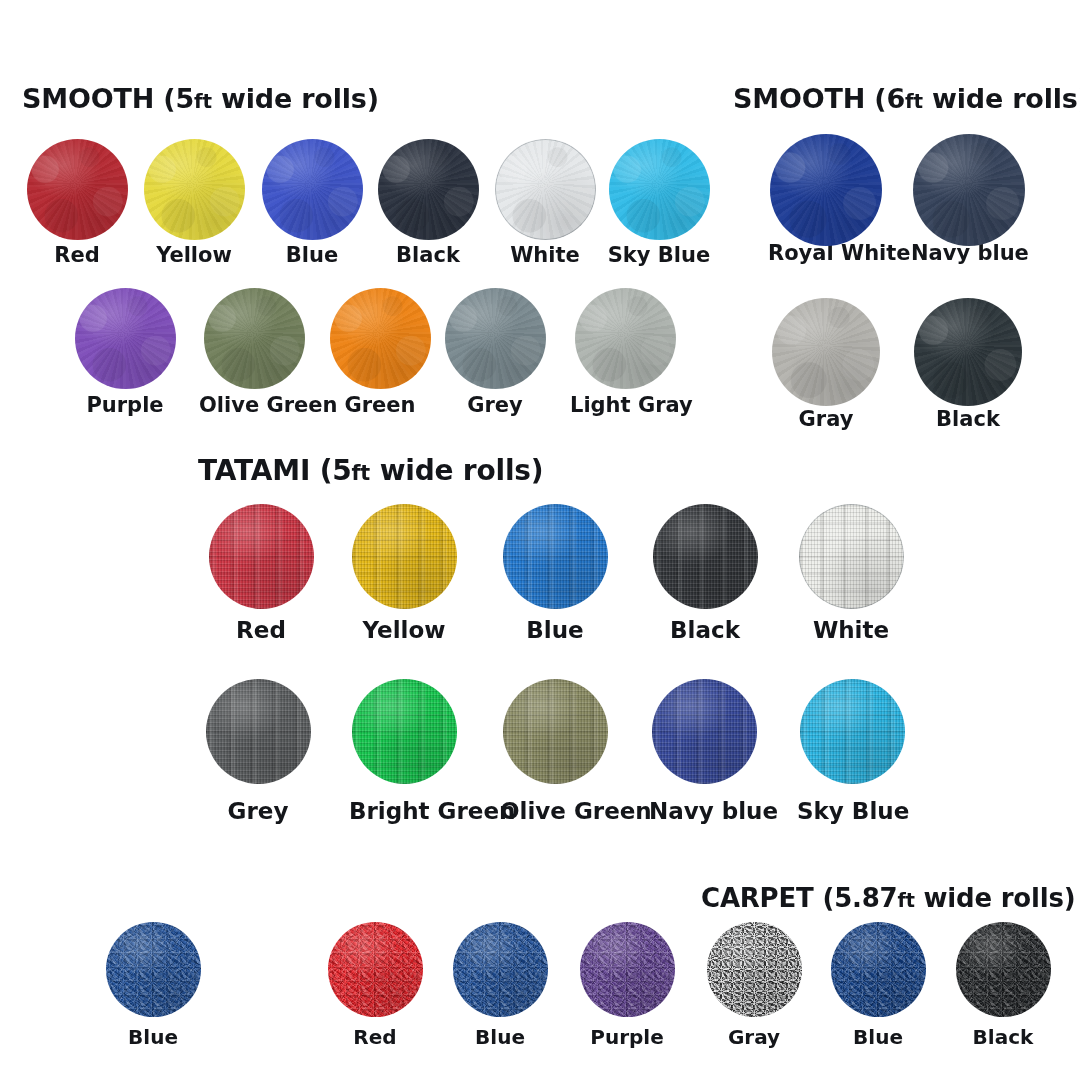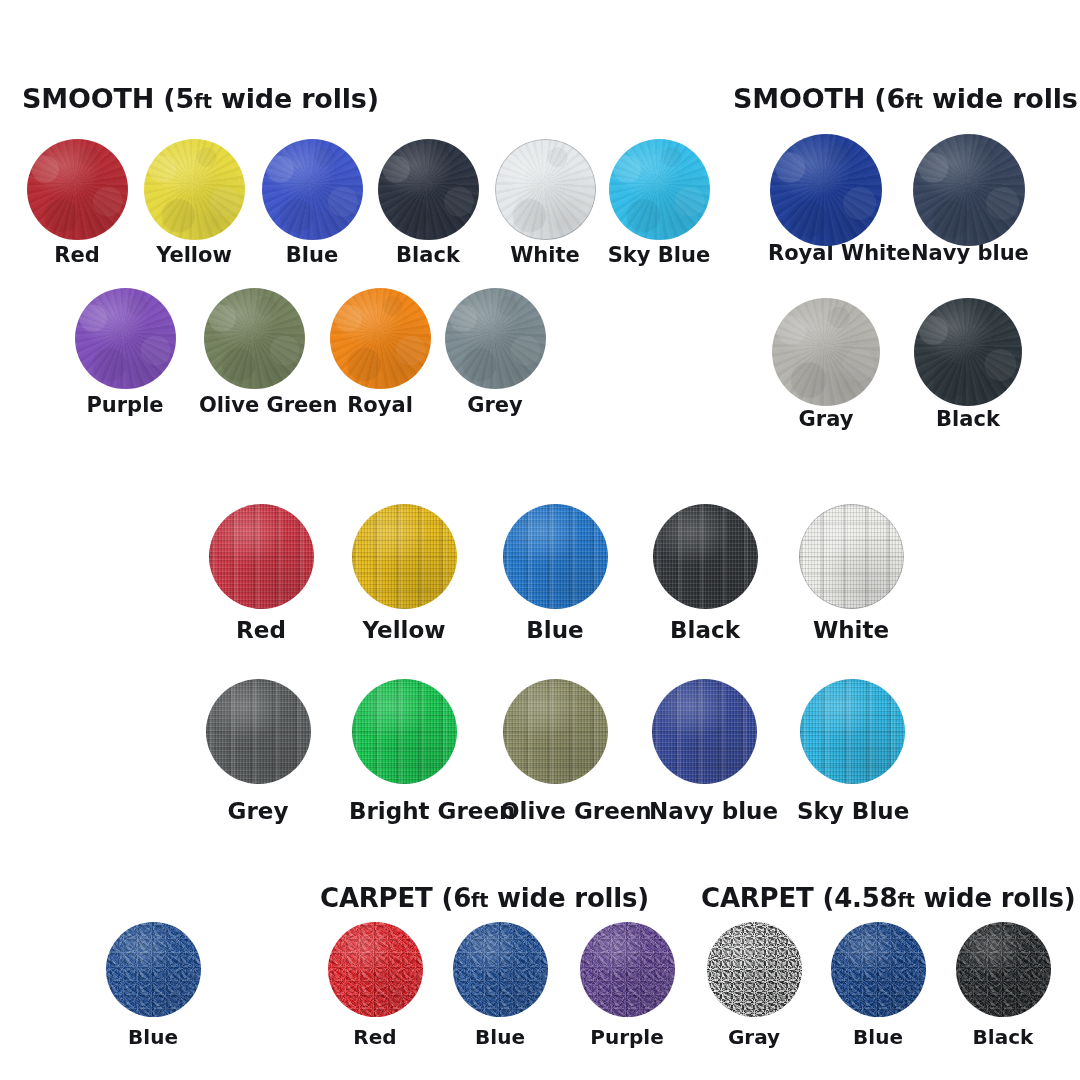--- a/index.html
+++ b/index.html
@@ -177,43 +177,48 @@
     <div class="swatch" style="left: 70px; top: 236px; width: 110px;">
       <div class="disc tex-smooth" style="width: 101px; height: 101px; background-color: rgb(127, 79, 186);"></div>
       <span class="caption" style="font-size: 21px; margin-top: 6px;">Purple</span>
     </div>
     <div class="swatch" style="left: 199px; top: 236px; width: 110px;">
       <div class="disc tex-smooth" style="width: 101px; height: 101px; background-color: rgb(114, 128, 92);"></div>
       <span class="caption" style="font-size: 21px; margin-top: 6px;">Olive Green</span>
     </div>
     <div class="swatch" style="left: 325px; top: 236px; width: 110px;">
       <div class="disc tex-smooth" style="width: 101px; height: 101px; background-color: rgb(238, 132, 22);"></div>
-      <span class="caption" style="font-size: 21px; margin-top: 6px;">Royal</span>
+      <span class="caption" style="font-size: 21px; margin-top: 6px;">Green</span>
     </div>
     <div class="swatch" style="left: 440px; top: 236px; width: 110px;">
       <div class="disc tex-smooth" style="width: 101px; height: 101px; background-color: rgb(122, 138, 144);"></div>
       <span class="caption" style="font-size: 21px; margin-top: 6px;">Grey</span>
+    </div>
+    <div class="swatch" style="left: 570px; top: 236px; width: 110px;">
+      <div class="disc tex-smooth" style="width: 101px; height: 101px; background-color: rgb(175, 181, 176);"></div>
+      <span class="caption" style="font-size: 21px; margin-top: 6px;">Light Gray</span>
     </div>
     <div class="section-title" style="left: 733px; top: 33px; font-size: 27px;"><span>SMOOTH (</span><span>6</span><span class="ft">ft</span><span> wide rolls)</span></div>
     <div class="swatch" style="left: 768px; top: 82px; width: 115px;">
       <div class="disc tex-smooth" style="width: 112px; height: 112px; background-color: rgb(31, 61, 150);"></div>
       <span class="caption" style="font-size: 21px; margin-top: -3px;">Royal White</span>
     </div>
     <div class="swatch" style="left: 911px; top: 82px; width: 115px;">
       <div class="disc tex-smooth" style="width: 112px; height: 112px; background-color: rgb(54, 67, 91);"></div>
       <span class="caption" style="font-size: 21px; margin-top: -3px;">Navy blue</span>
     </div>
     <div class="swatch" style="left: 770px; top: 246px; width: 112px;">
       <div class="disc tex-smooth" style="width: 108px; height: 108px; background-color: rgb(180, 179, 174);"></div>
       <span class="caption" style="font-size: 21px; margin-top: 3px;">Gray</span>
     </div>
     <div class="swatch" style="left: 912px; top: 246px; width: 112px;">
       <div class="disc tex-smooth" style="width: 108px; height: 108px; background-color: rgb(46, 55, 60);"></div>
       <span class="caption" style="font-size: 21px; margin-top: 3px;">Black</span>
     </div>
+    <div class="section-title" style="left: 198px; top: 405px; font-size: 28px;"><span>TATAMI (</span><span>5</span><span class="ft">ft</span><span> wide rolls)</span></div>
     <div class="swatch" style="left: 206px; top: 452px; width: 110px;">
       <div class="disc tex-tatami" style="width: 105px; height: 105px; background-color: rgb(204, 53, 68);"></div>
       <span class="caption" style="font-size: 23px; margin-top: 10px;">Red</span>
     </div>
     <div class="swatch" style="left: 349px; top: 452px; width: 110px;">
       <div class="disc tex-tatami" style="width: 105px; height: 105px; background-color: rgb(228, 184, 22);"></div>
       <span class="caption" style="font-size: 23px; margin-top: 10px;">Yellow</span>
     </div>
     <div class="swatch" style="left: 500px; top: 452px; width: 110px;">
       <div class="disc tex-tatami" style="width: 105px; height: 105px; background-color: rgb(35, 120, 206);"></div>
@@ -244,34 +249,33 @@
       <span class="caption" style="font-size: 23px; margin-top: 16px;">Navy blue</span>
     </div>
     <div class="swatch" style="left: 797px; top: 627px; width: 110px;">
       <div class="disc tex-tatami" style="width: 105px; height: 105px; background-color: rgb(43, 181, 226);"></div>
       <span class="caption" style="font-size: 23px; margin-top: 16px;">Sky Blue</span>
     </div>
     <div class="swatch" style="left: 103px; top: 870px; width: 100px;">
       <div class="disc tex-carpet" style="width: 95px; height: 95px; background-color: rgb(27, 78, 155);"></div>
       <span class="caption" style="font-size: 20px; margin-top: 10px;">Blue</span>
     </div>
-    <div class="section-title" style="left: 320px; top: 833px; font-size: 26px;"><span>CARPET (</span><span>6</span><span class="ft">ft</span><span> wide rolls)</span></div>
     <div class="swatch" style="left: 325px; top: 870px; width: 100px;">
       <div class="disc tex-carpet" style="width: 95px; height: 95px; background-color: rgb(238, 28, 36);"></div>
       <span class="caption" style="font-size: 20px; margin-top: 10px;">Red</span>
     </div>
     <div class="swatch" style="left: 450px; top: 870px; width: 100px;">
       <div class="disc tex-carpet" style="width: 95px; height: 95px; background-color: rgb(27, 78, 155);"></div>
       <span class="caption" style="font-size: 20px; margin-top: 10px;">Blue</span>
     </div>
     <div class="swatch" style="left: 577px; top: 870px; width: 100px;">
       <div class="disc tex-carpet" style="width: 95px; height: 95px; background-color: rgb(97, 64, 149);"></div>
       <span class="caption" style="font-size: 20px; margin-top: 10px;">Purple</span>
     </div>
-    <div class="section-title" style="left: 701px; top: 833px; font-size: 26px;"><span>CARPET (</span><span>4.58</span><span class="ft">ft</span><span> wide rolls)</span></div>
+    <div class="section-title" style="left: 701px; top: 833px; font-size: 26px;"><span>CARPET (</span><span>5.87</span><span class="ft">ft</span><span> wide rolls)</span></div>
     <div class="swatch" style="left: 704px; top: 870px; width: 100px;">
       <div class="disc tex-carpet-speckle" style="width: 95px; height: 95px; background-color: rgb(141, 142, 144);"></div>
       <span class="caption" style="font-size: 20px; margin-top: 10px;">Gray</span>
     </div>
     <div class="swatch" style="left: 828px; top: 870px; width: 100px;">
       <div class="disc tex-carpet" style="width: 95px; height: 95px; background-color: rgb(17, 65, 140);"></div>
       <span class="caption" style="font-size: 20px; margin-top: 10px;">Blue</span>
     </div>
     <div class="swatch" style="left: 953px; top: 870px; width: 100px;">
       <div class="disc tex-carpet" style="width: 95px; height: 95px; background-color: rgb(30, 33, 36);"></div>

